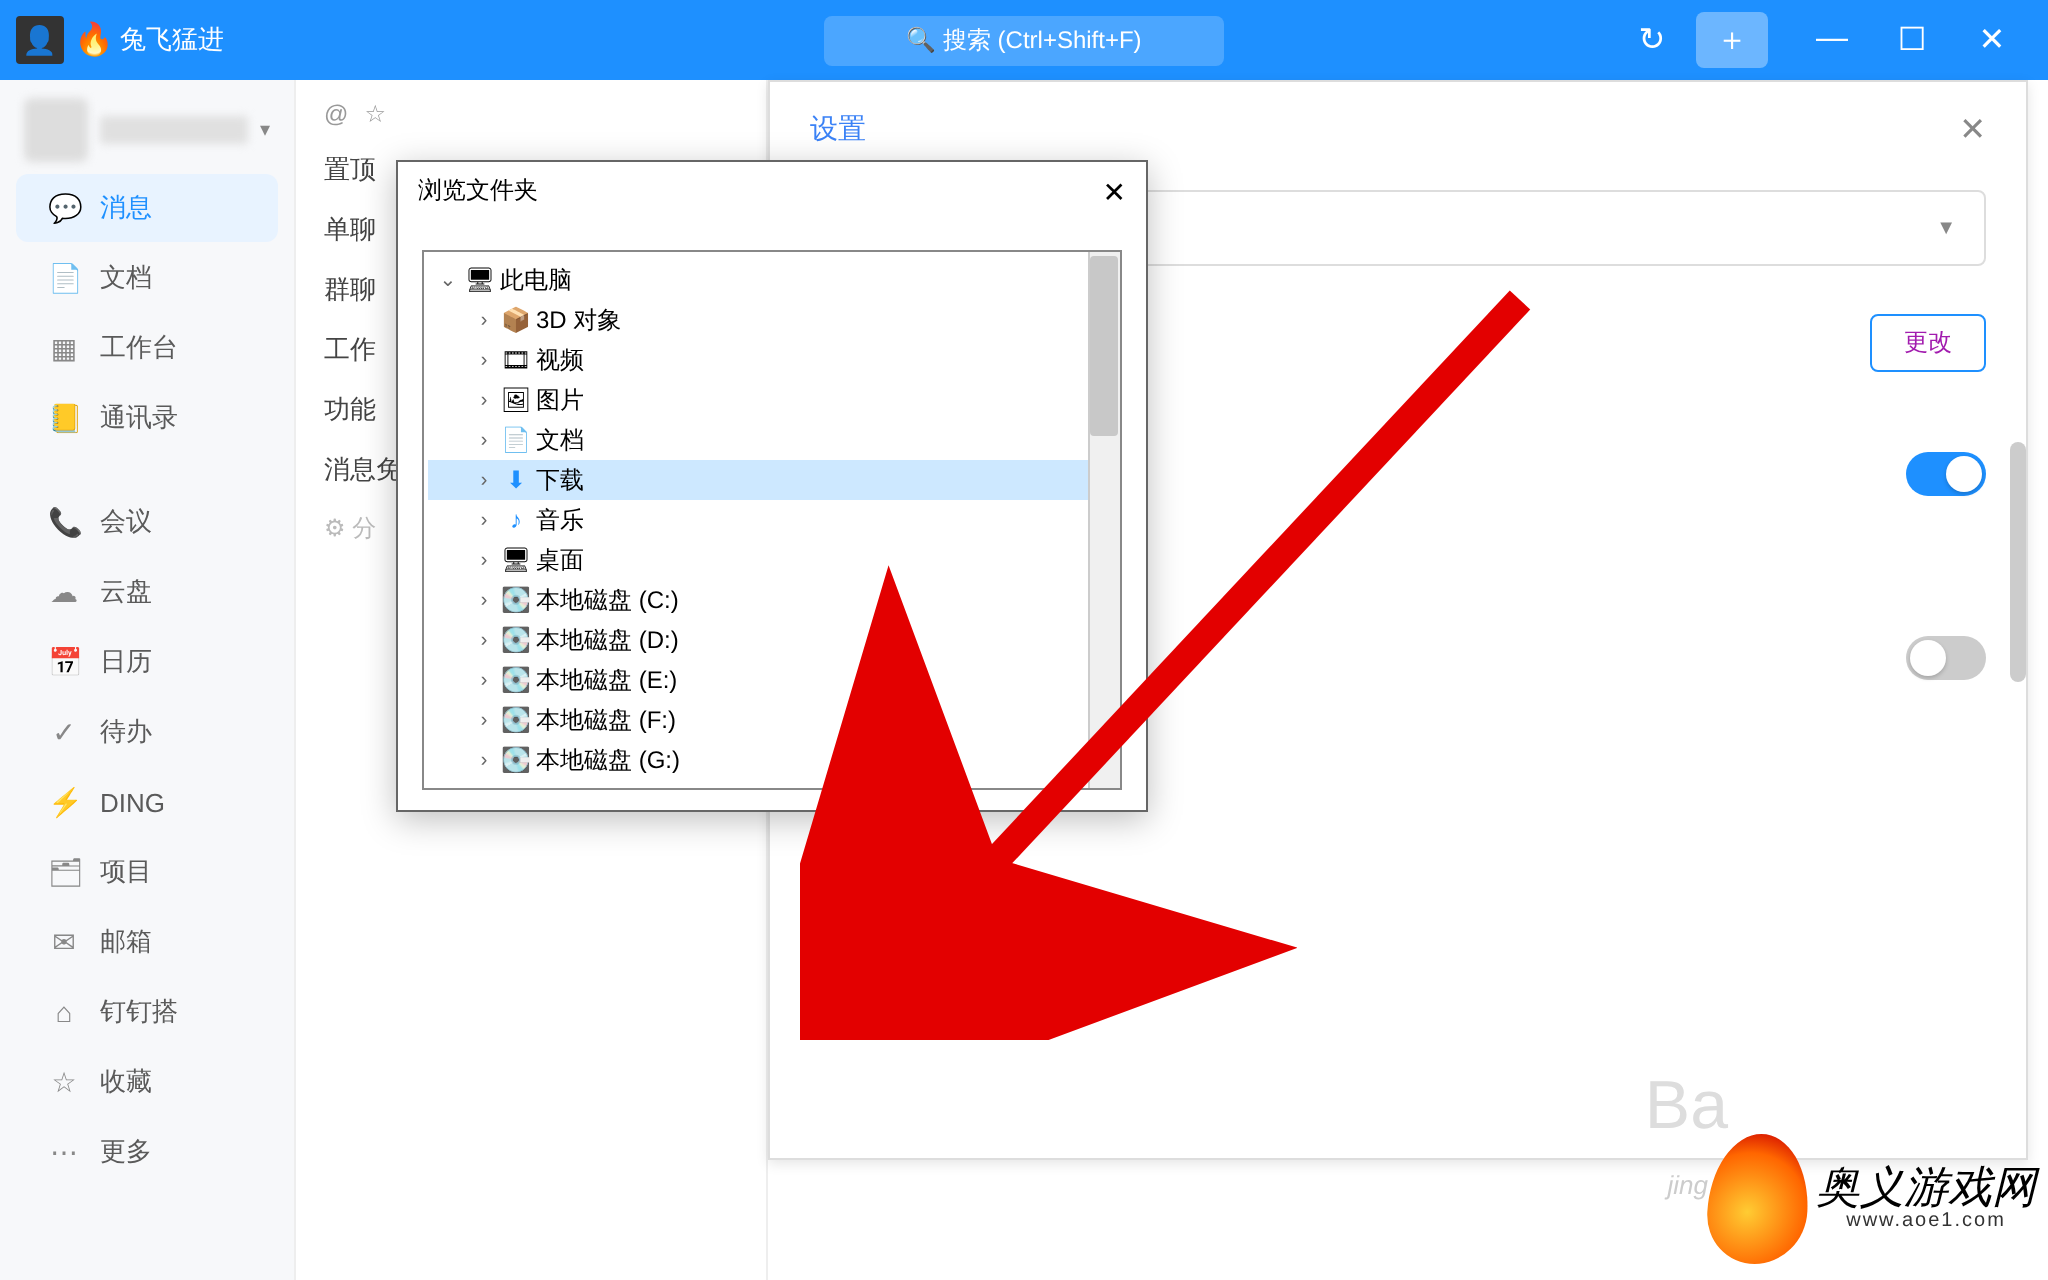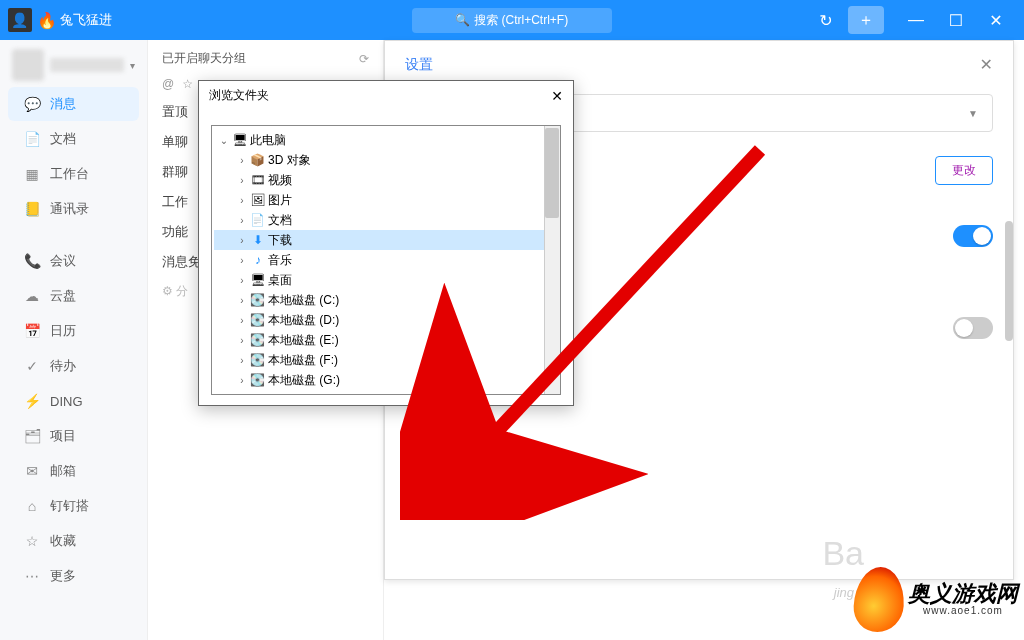--- a/index.html
+++ b/index.html
@@ -75,35 +75,35 @@
 .dlg-btn { border: 1px solid #999; background: #f5f5f5; font-size: 12px; padding: 5px 14px; cursor:pointer; min-width: 80px;}
 .dlg-btn.primary { border: 2px solid #0e5fa7; padding: 4px 20px;}
 .dialog-buttons .spacer { flex:1;}
 
 
 .arrow-svg { position: absolute; top: 140px; left: 400px; z-index: 20; pointer-events: none;}
 
 
 .logo-wm { position:absolute; right: 6px; bottom: 8px; display:flex; align-items:center; gap:4px;}
 .logo-wm .flame { width: 50px; height: 65px; background: radial-gradient(circle at 40% 60%, #ffcc33, #ff6600 60%, #c00 90%); border-radius: 50% 50% 50% 50% / 60% 60% 40% 40%; transform: skewX(-3deg);}
-.logo-wm .txt { font-size: 22px; font-weight: bold; font-style: italic; color: #000; line-height:1;}
+.logo-wm .txt { font-size: 22px; font-weight: normal; font-style: italic; color: #000; line-height:1;}
 .logo-wm .sub { font-size: 10px; color: #333; letter-spacing: 1px; display:block; text-align:center; font-style:normal; font-weight:normal;}
 .ghost { position:absolute; right: 160px; bottom: 67px; font-size: 34px; color: #ddd;}
 .jing { position:absolute; right: 170px; bottom: 40px; font-size: 13px; color: #ccc; font-style:italic;}
 </style>
 </head>
 <body>
 
 <div class="titlebar">
   <div class="avatar">👤</div>
   <span class="status-icon">🔥</span>
   <span class="title">兔飞猛进</span>
   <div class="search">
     <span>🔍 </span>
-    <span>搜索 (Ctrl+Ctrl+F)</span>
+    <span>搜索 (Ctrl+Shift+F)</span>
   </div>
   <div class="actions">
     <div class="action">↻</div>
     <div class="action plus">＋</div>
     <div class="win-btns">
       <div class="win-btn">—</div>
       <div class="win-btn">☐</div>
       <div class="win-btn">✕</div>
     </div>
   </div>
@@ -170,24 +170,20 @@
         <span>收藏</span>
       </div>
       <div class="nav-item">
         <span class="icon">⋯</span>
         <span>更多</span>
       </div>
     </div>
 </div>
 
 <div class="conv-panel">
-  <div class="conv-header">
-    <span>已开启聊天分组</span>
-    <span class="refresh">⟳</span>
-  </div>
   <div class="conv-filter">
     <span>@</span>
     <span>☆</span>
   </div>
   <div class="conv-section">置顶</div>
   <div class="conv-section">单聊</div>
   <div class="conv-section">群聊</div>
   <div class="conv-section">工作</div>
   <div class="conv-section">功能</div>
   <div class="conv-section">消息免</div>

